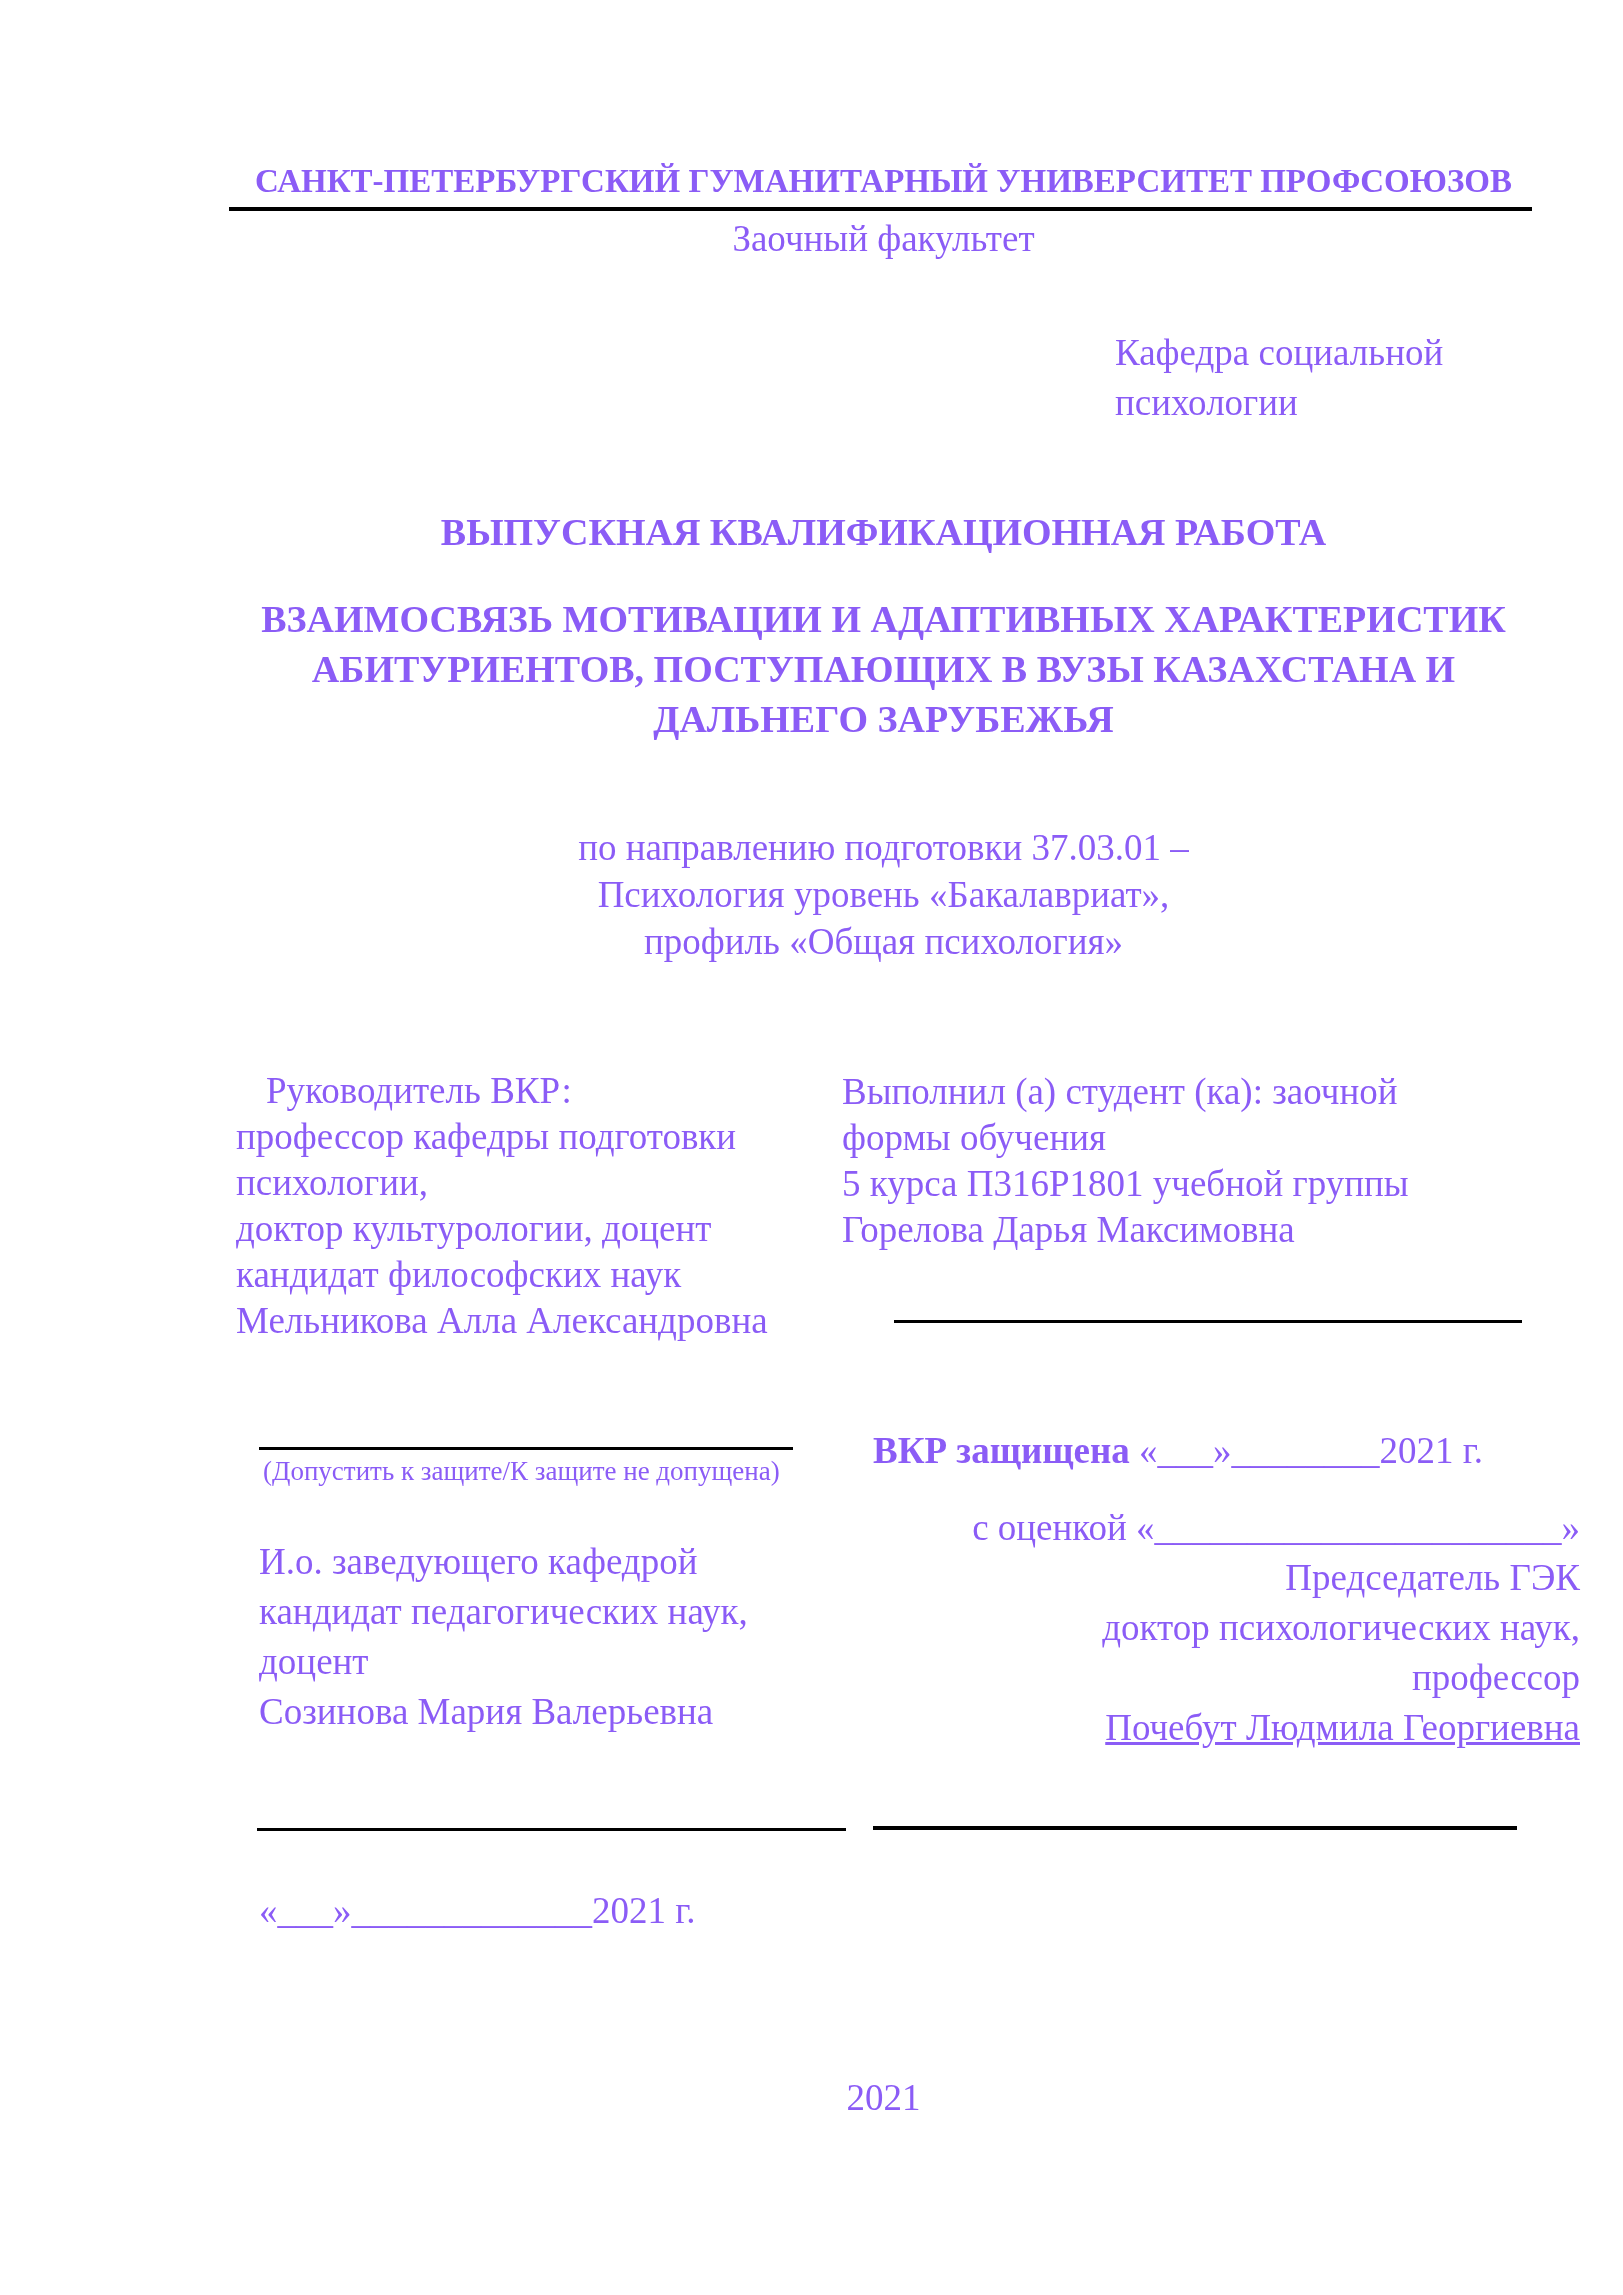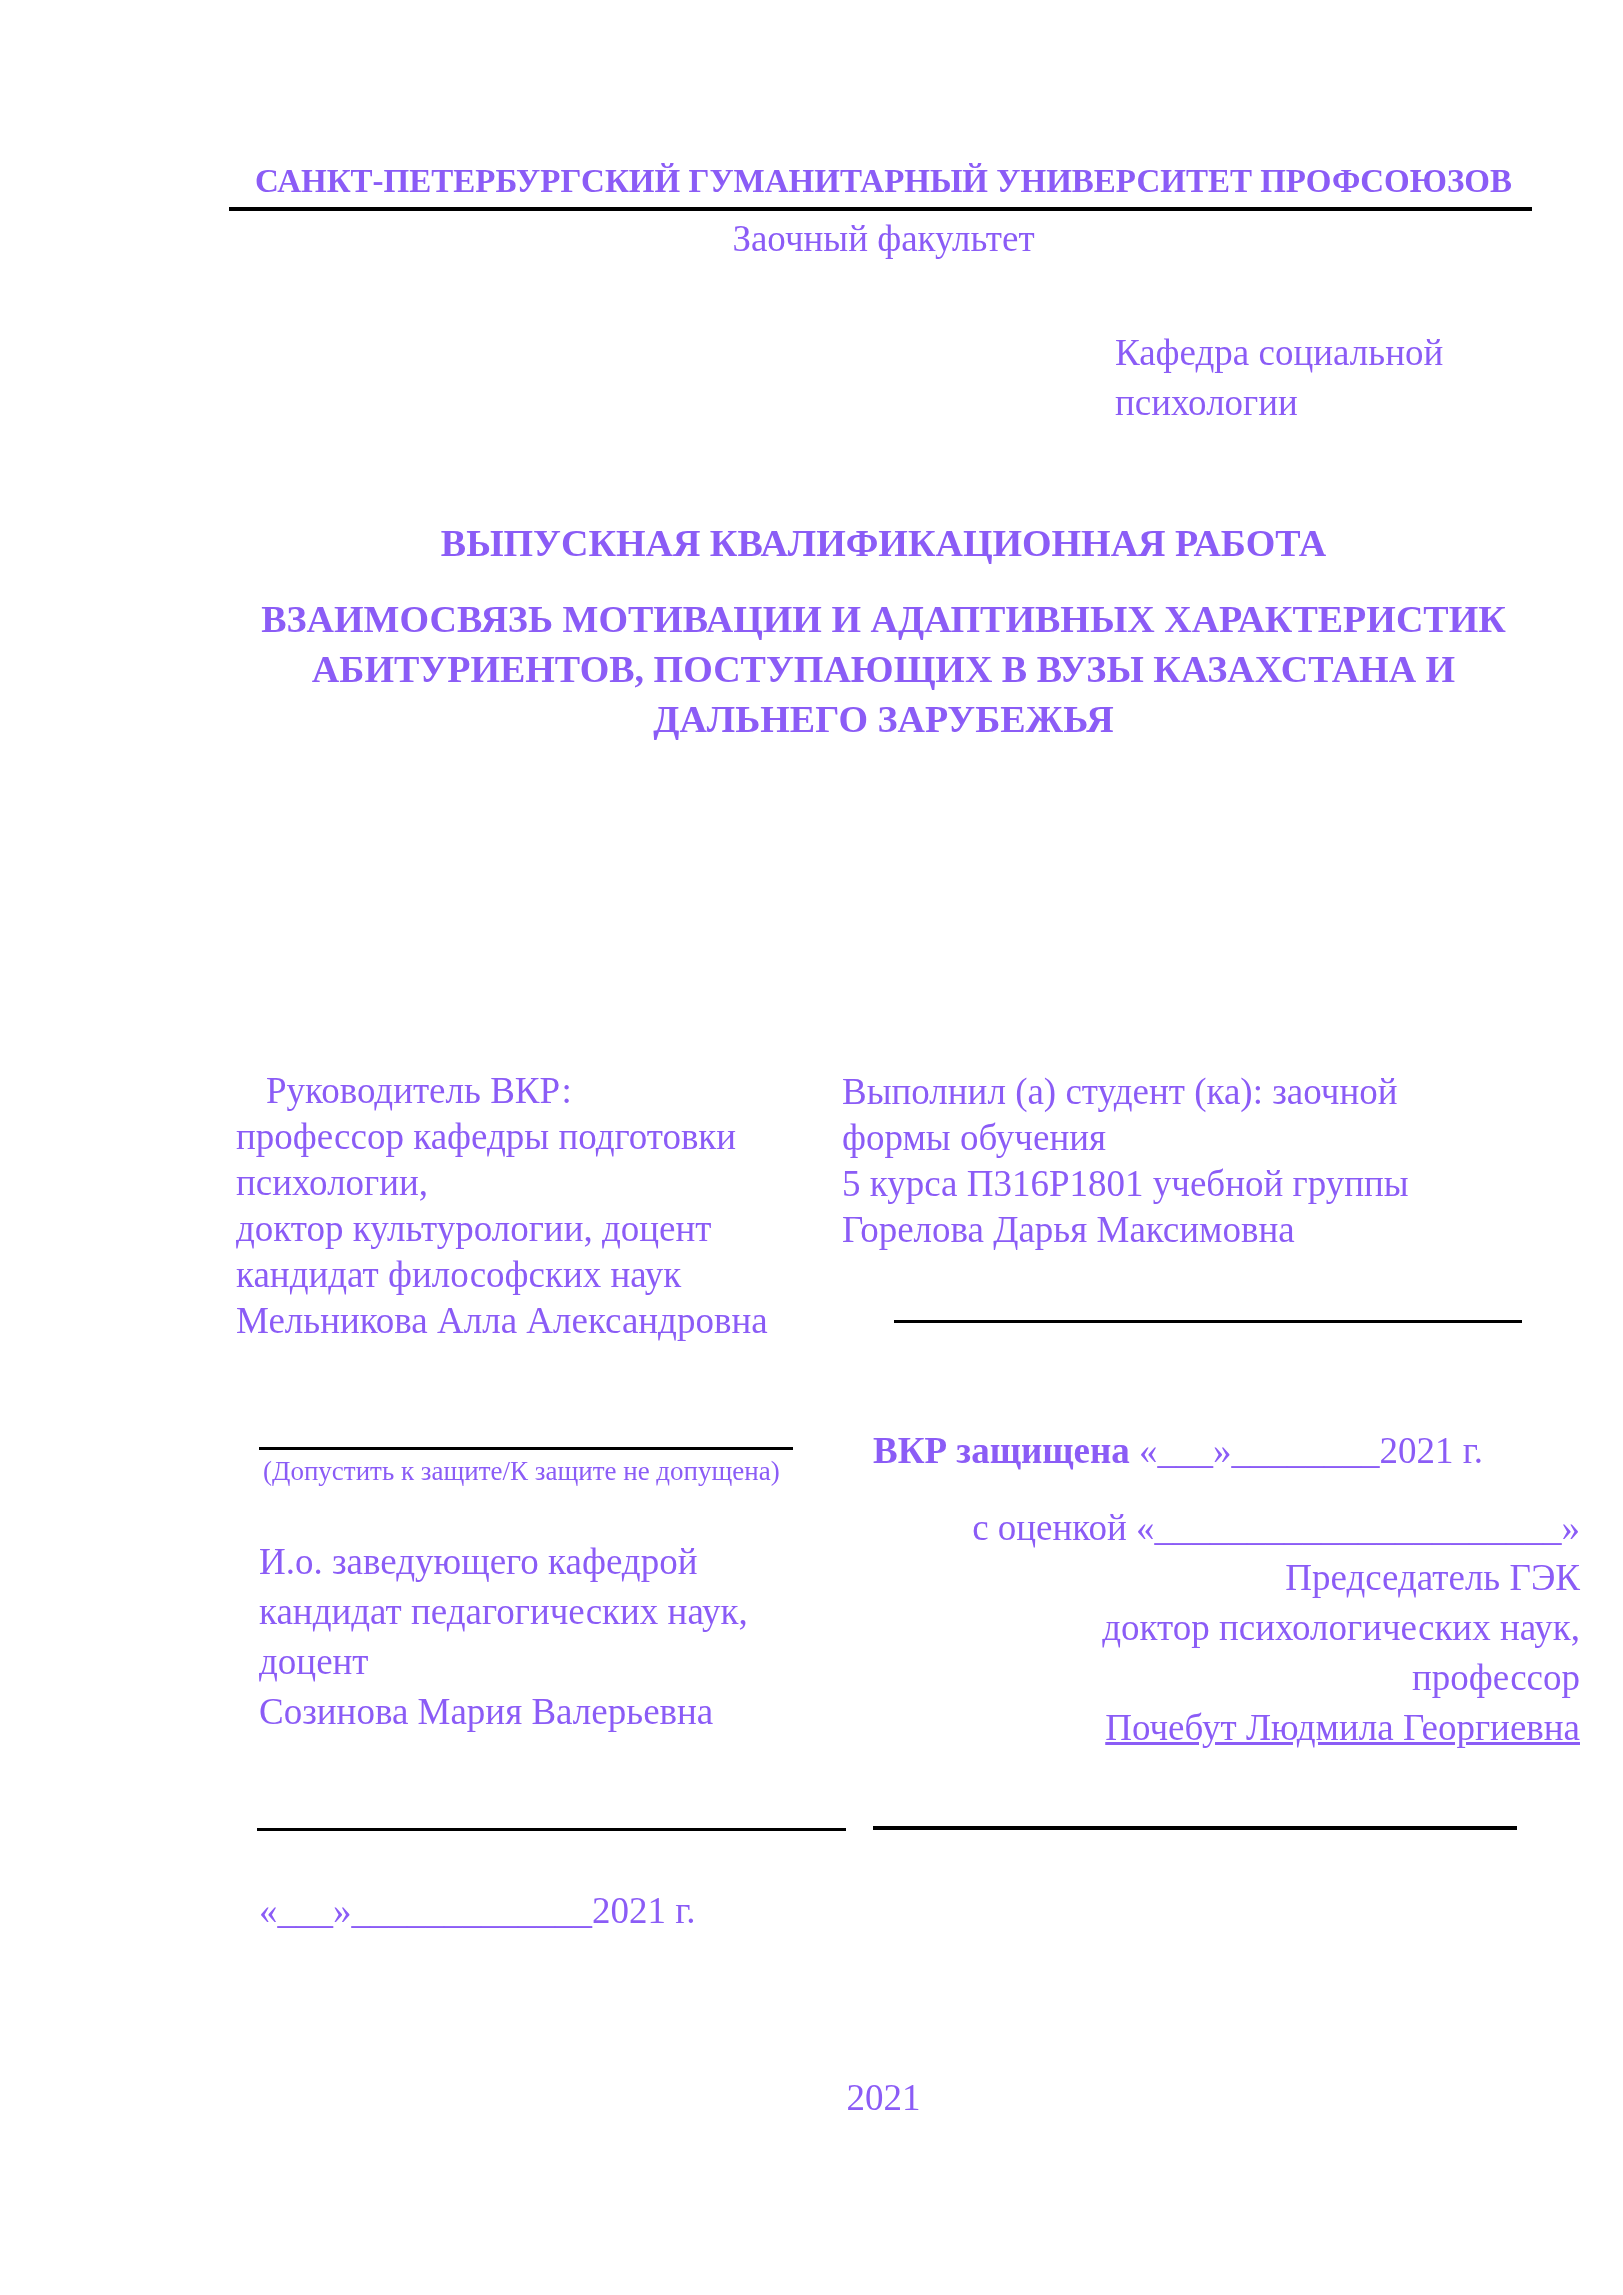--- a/index.html
+++ b/index.html
@@ -33,28 +33,33 @@
 
   <div class="abs centered hdr" style="top:162px;">САНКТ-ПЕТЕРБУРГСКИЙ ГУМАНИТАРНЫЙ УНИВЕРСИТЕТ ПРОФСОЮЗОВ</div>
   <div class="abs rule" style="top:207px;left:229px;width:1303px;height:3.9px;"></div>
   <div class="abs centered body-txt" style="top:217px;">Заочный факультет</div>
 
   <div class="abs body-txt lh64" style="top:328px;left:1115px;width:424px;">
     <div class="ln">Кафедра социальной</div>
     <div class="ln">психологии</div>
   </div>
 
-  <div class="abs centered bold-heading" style="top:507px;margin-top:11px;">ВЫПУСКНАЯ КВАЛИФИКАЦИОННАЯ РАБОТА</div>
+  <div class="abs centered bold-heading" style="top:507px;">ВЫПУСКНАЯ КВАЛИФИКАЦИОННАЯ РАБОТА</div>
 
   <div class="abs centered" style="top:594px;">
     <div class="bold-heading">ВЗАИМОСВЯЗЬ МОТИВАЦИИ И АДАПТИВНЫХ ХАРАКТЕРИСТИК</div>
     <div class="bold-heading">АБИТУРИЕНТОВ, ПОСТУПАЮЩИХ В ВУЗЫ КАЗАХСТАНА И</div>
     <div class="bold-heading">ДАЛЬНЕГО ЗАРУБЕЖЬЯ</div>
   </div>
 
+  <div class="abs centered body-txt lh60" style="top:824px;">
+    <div class="ln">по направлению подготовки 37.03.01 –</div>
+    <div class="ln">Психология уровень «Бакалавриат»,</div>
+    <div class="ln">профиль «Общая психология»</div>
+  </div>
 
   <div class="abs body-txt lh58" style="top:1068px;left:236px;width:581px;">
     <div class="ln indent-first">Руководитель ВКР:</div>
     <div class="ln">профессор кафедры подготовки</div>
     <div class="ln">психологии,</div>
     <div class="ln">доктор культурологии, доцент</div>
     <div class="ln">кандидат философских наук</div>
     <div class="ln">Мельникова Алла Александровна</div>
   </div>
 

